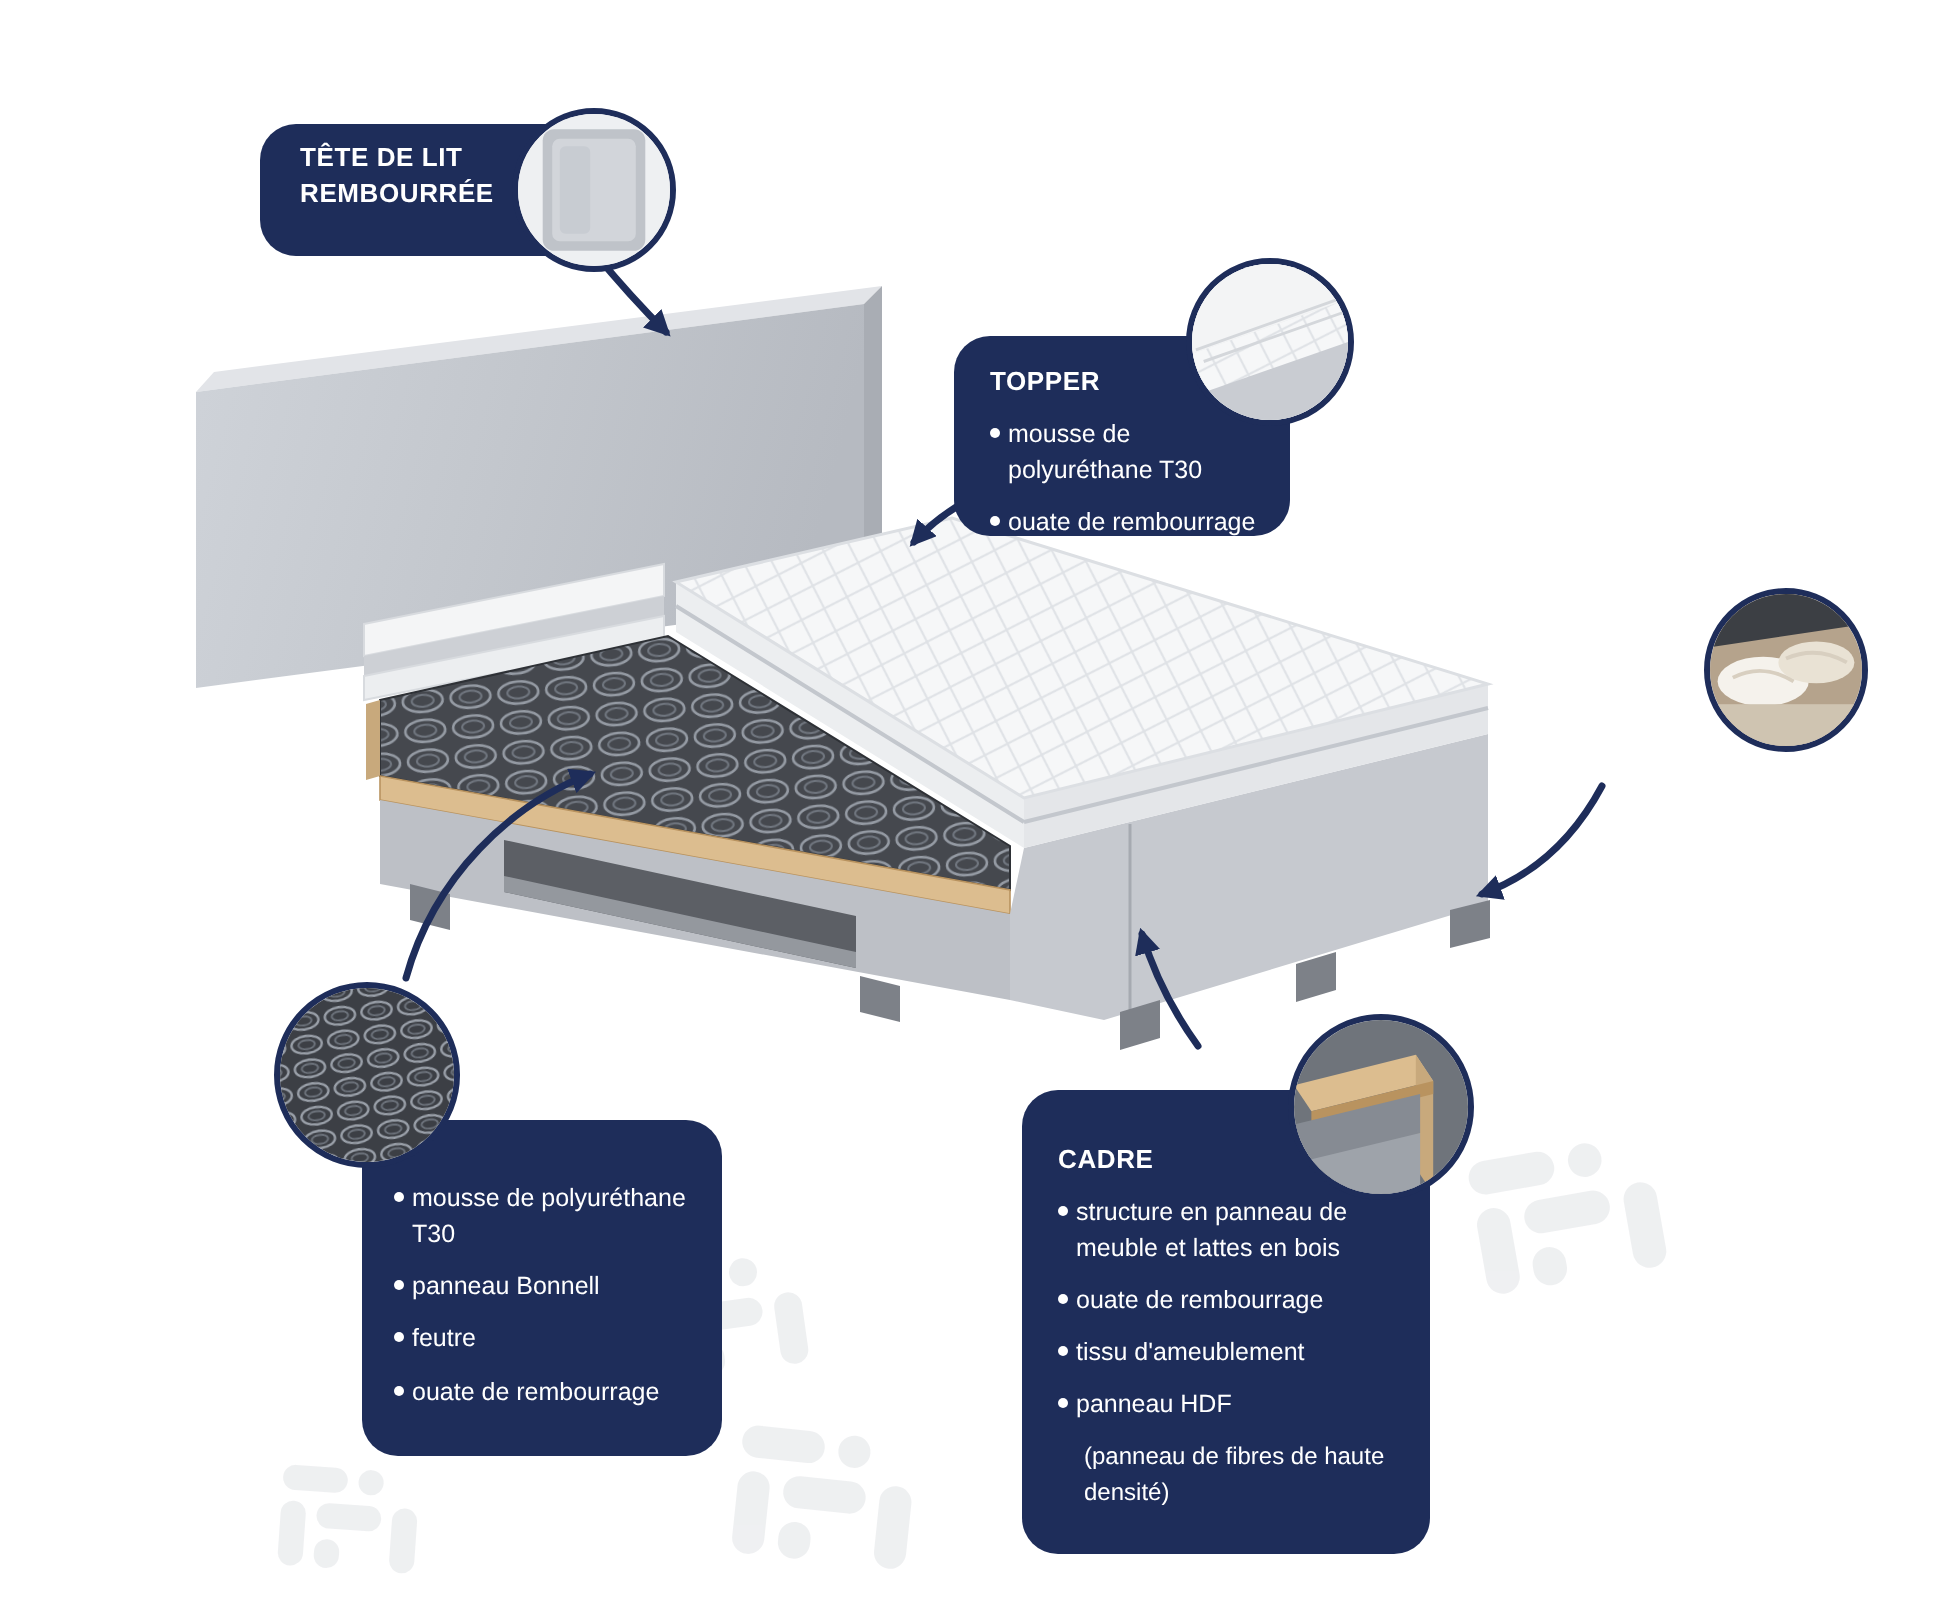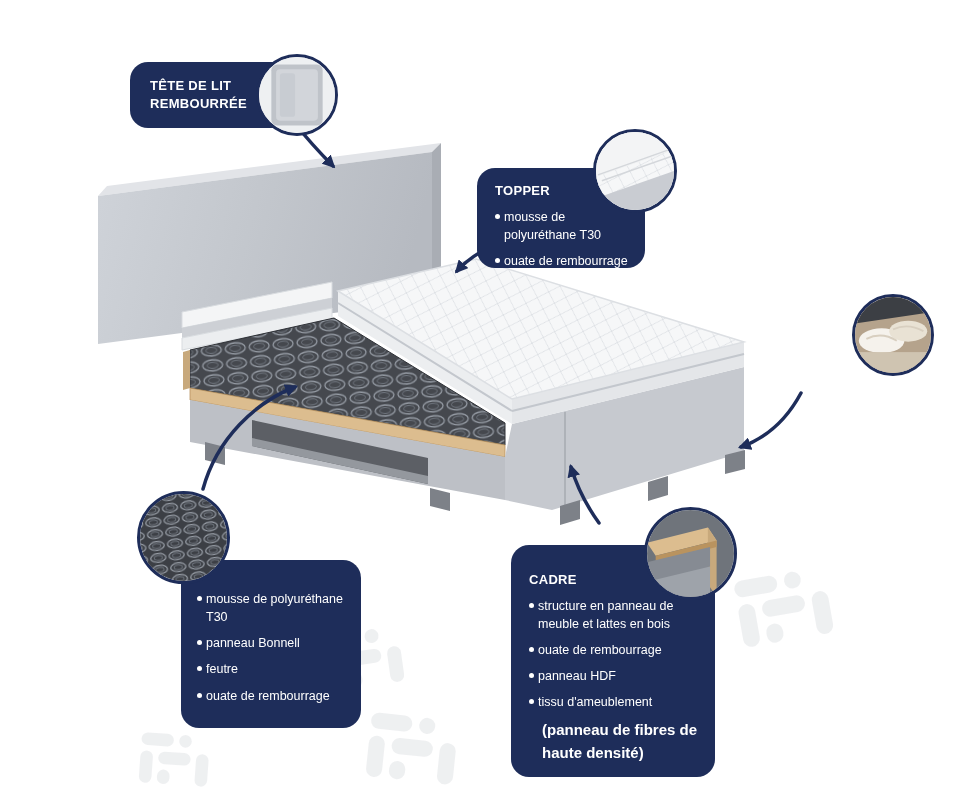--- a/index.html
+++ b/index.html
@@ -7,25 +7,25 @@
   .stage { position:relative; width:970px; height:801px; background:var(--background,#fff); overflow:hidden; }
   .bed-svg { position:absolute; left:0; top:0; width:970px; height:801px; }
 
   .co-box { position:absolute; background:var(--navy,#1e2d5a); color:#fff; border-radius:18px; }
   .co-title { font-weight:bold; font-size:13px; letter-spacing:.3px; line-height:1.35; }
   .co-title-center { text-align:center; }
   .co-list { list-style:none; margin-top:8px; }
   .co-list li { display:flex; gap:4px; font-size:12.5px; line-height:1.45; margin-top:8px; }
   .dot { width:5px; height:5px; border-radius:50%; background:#fff; margin-top:6px; flex:0 0 5px; }
   .li-text { display:block; }
-  .co-note { font-size:15px; line-height:1.5; margin-top:8px; padding-left:13px;font-weight:bold; }
+  .co-note { font-size:12px; line-height:1.5; margin-top:8px; padding-left:13px; }
   .co-circle { position:absolute; border-radius:50%; overflow:hidden; border:3px solid var(--navy,#1e2d5a); background:#e8eaec; }
   .co-circle svg { display:block; width:100%; height:100%; }
 
-  #co-headboard-box { left:130px; top:62px; width:172px; height:66px; display:flex; align-items:center; padding:8px 44px 8px 20px; }
+  #co-headboard-box { left:130px; top:62px; width:172px; height:66px; display:flex; align-items:flex-start; padding:8px 44px 8px 20px; }
   #co-headboard-circle { left:256px; top:54px; width:82px; height:82px; }
 
   #co-topper-box { left:477px; top:168px; width:168px; height:100px; padding:14px 14px 10px 18px; }
   #co-topper-circle { left:593px; top:129px; width:84px; height:84px; }
 
   #co-storage-box { left:736px; top:311px; width:152px; height:80px; padding:15px 40px 10px 18px; }
   #co-storage-circle { left:852px; top:294px; width:82px; height:82px; }
 
   #co-mattress-box { left:181px; top:560px; width:180px; height:168px; padding:20px 12px 12px 16px; }
   #co-mattress-box .co-list { margin-top:10px; }
@@ -236,25 +236,25 @@
       <li>
           <span class="dot"></span>
           <span class="li-text">structure en panneau de meuble et lattes en bois</span>
         </li>
       <li>
           <span class="dot"></span>
           <span class="li-text">ouate de rembourrage</span>
         </li>
       <li>
           <span class="dot"></span>
+          <span class="li-text">tissu d'ameublement</span>
+        </li>
+      <li>
+          <span class="dot"></span>
           <span class="li-text">panneau HDF</span>
-        </li>
-      <li>
-          <span class="dot"></span>
-          <span class="li-text">tissu d'ameublement</span>
         </li>
     </ul>
     <div class="co-note">(panneau de fibres de haute densité)</div>
   </div>
   <div class="co-circle" id="co-frame-circle">
     <svg viewBox="0 0 80 80">
       <rect width="80" height="80" fill="#6f747b"></rect>
       <polygon points="0,30 56,16 64,28 8,42" fill="#dcbd8f"></polygon>
       <polygon points="56,16 64,28 64,80 56,68" fill="#c8a97c"></polygon>
       <polygon points="8,42 64,28 64,34 8,48" fill="#b9935f"></polygon>

